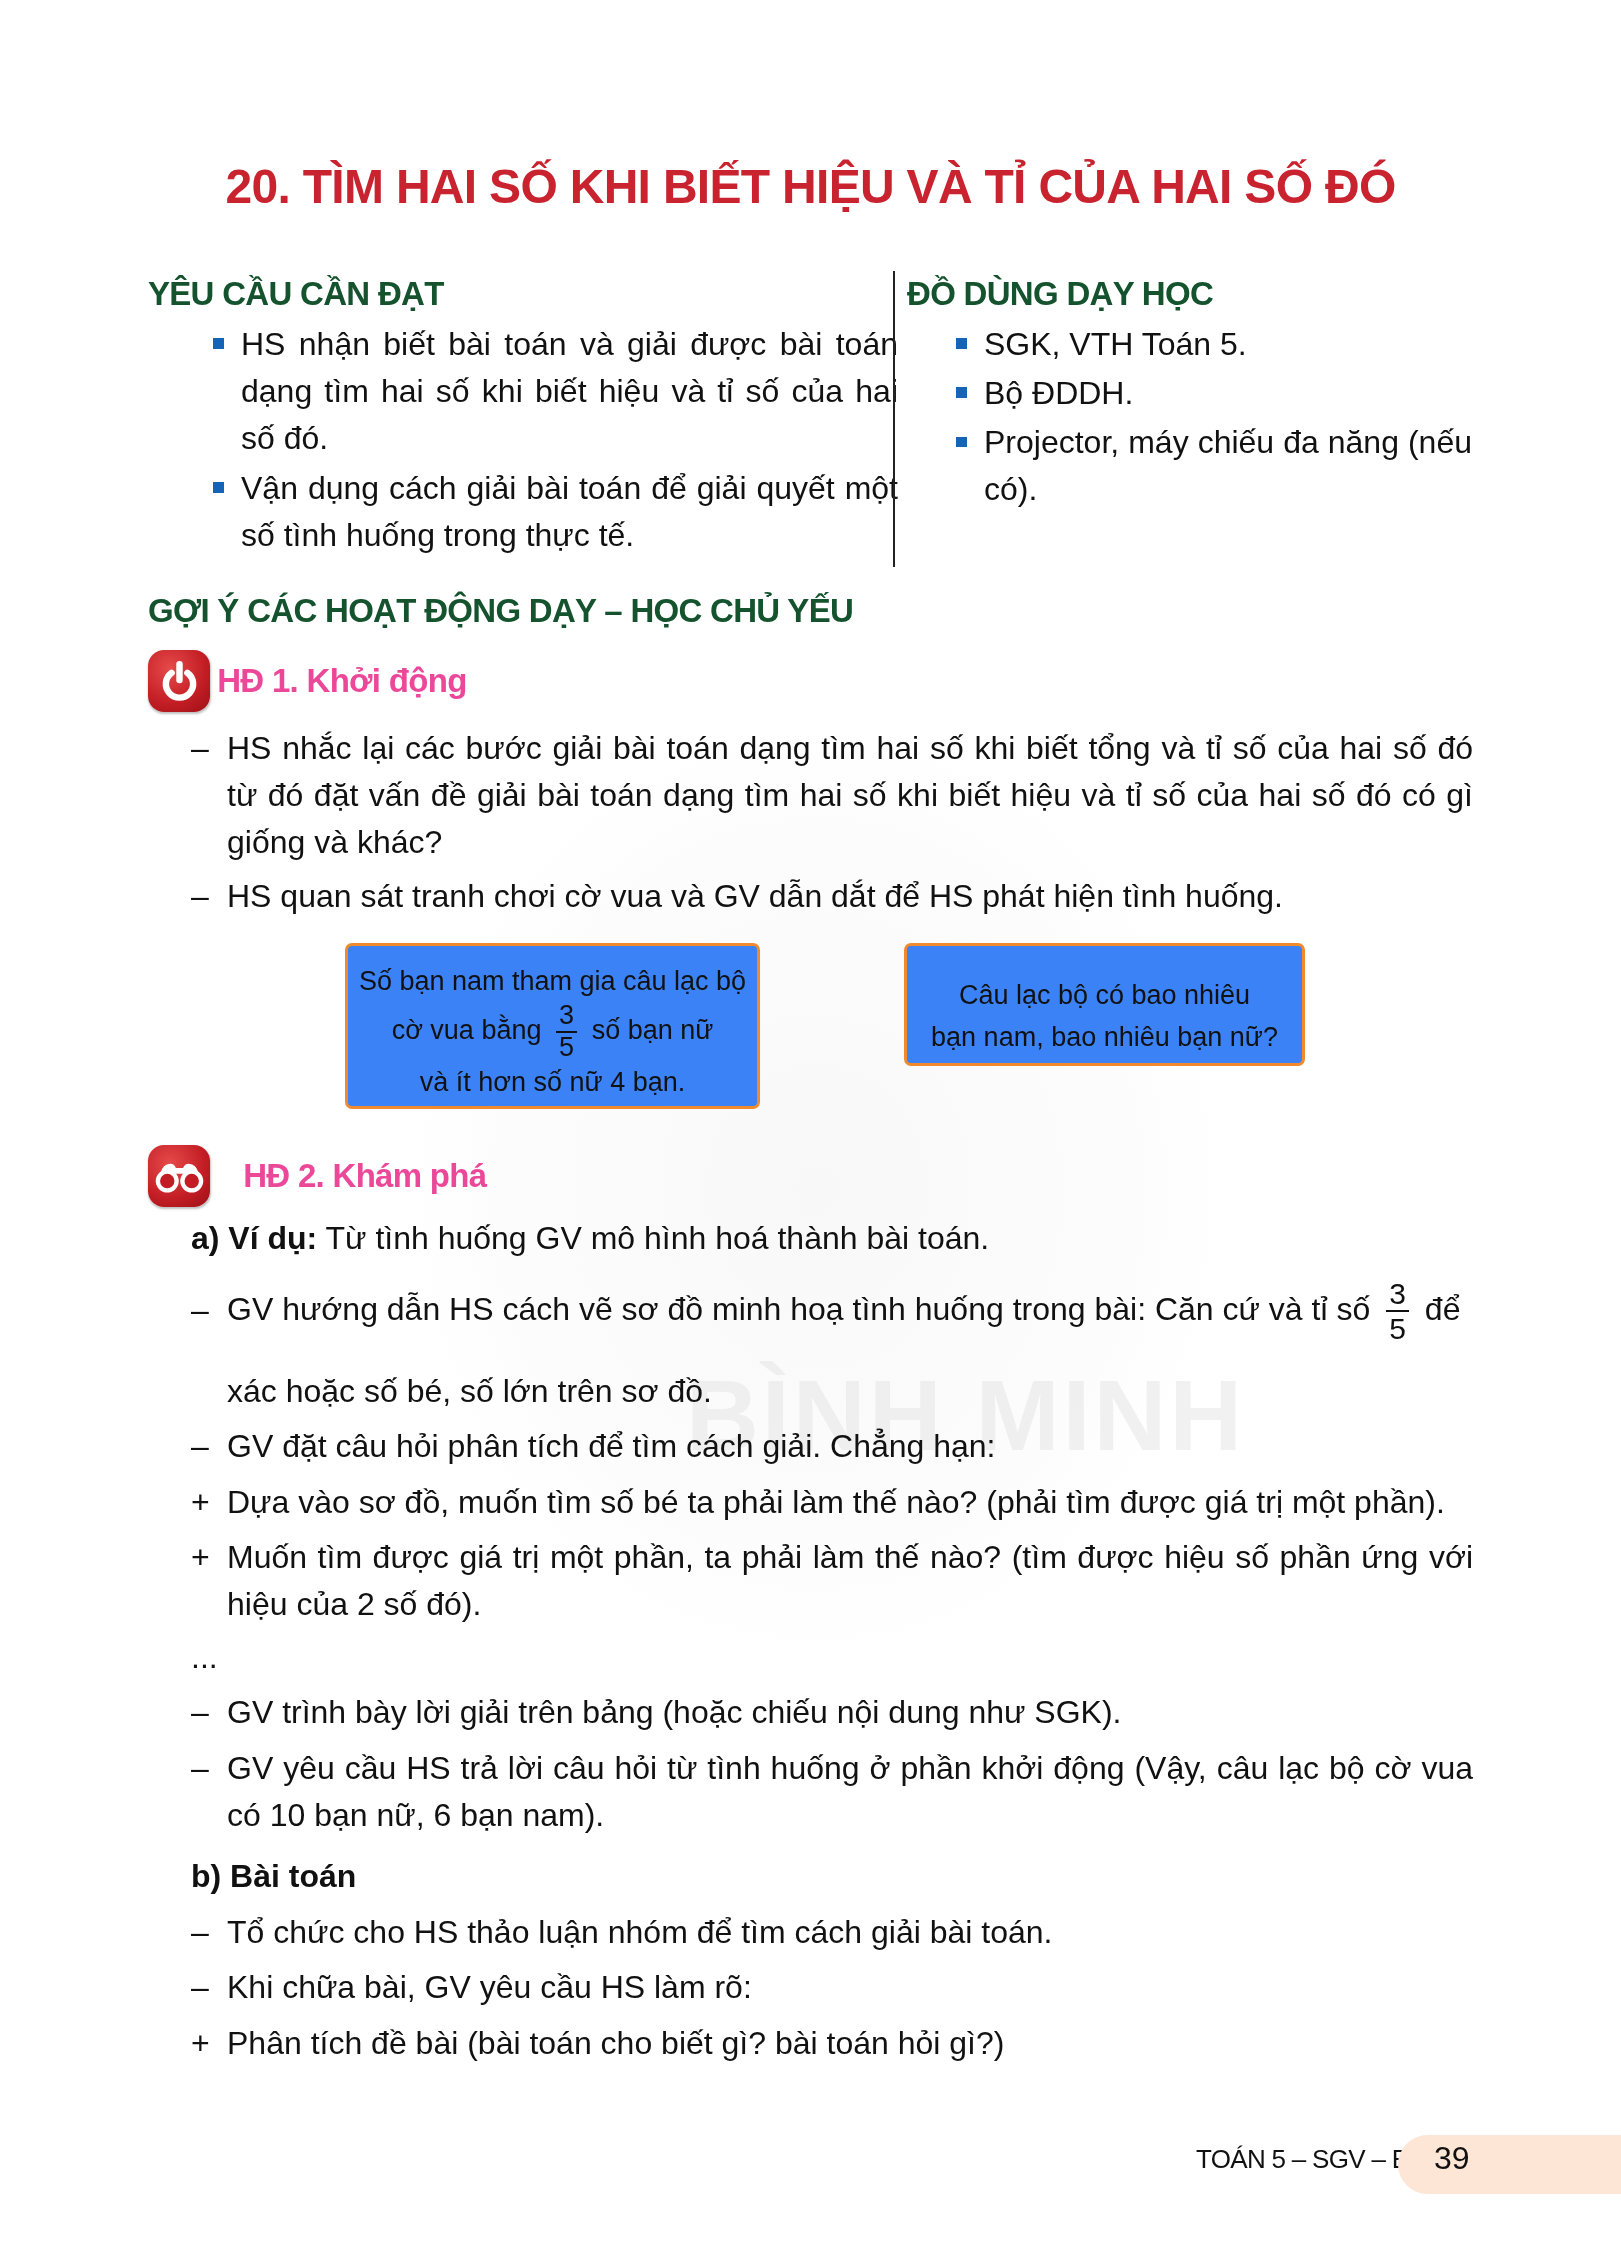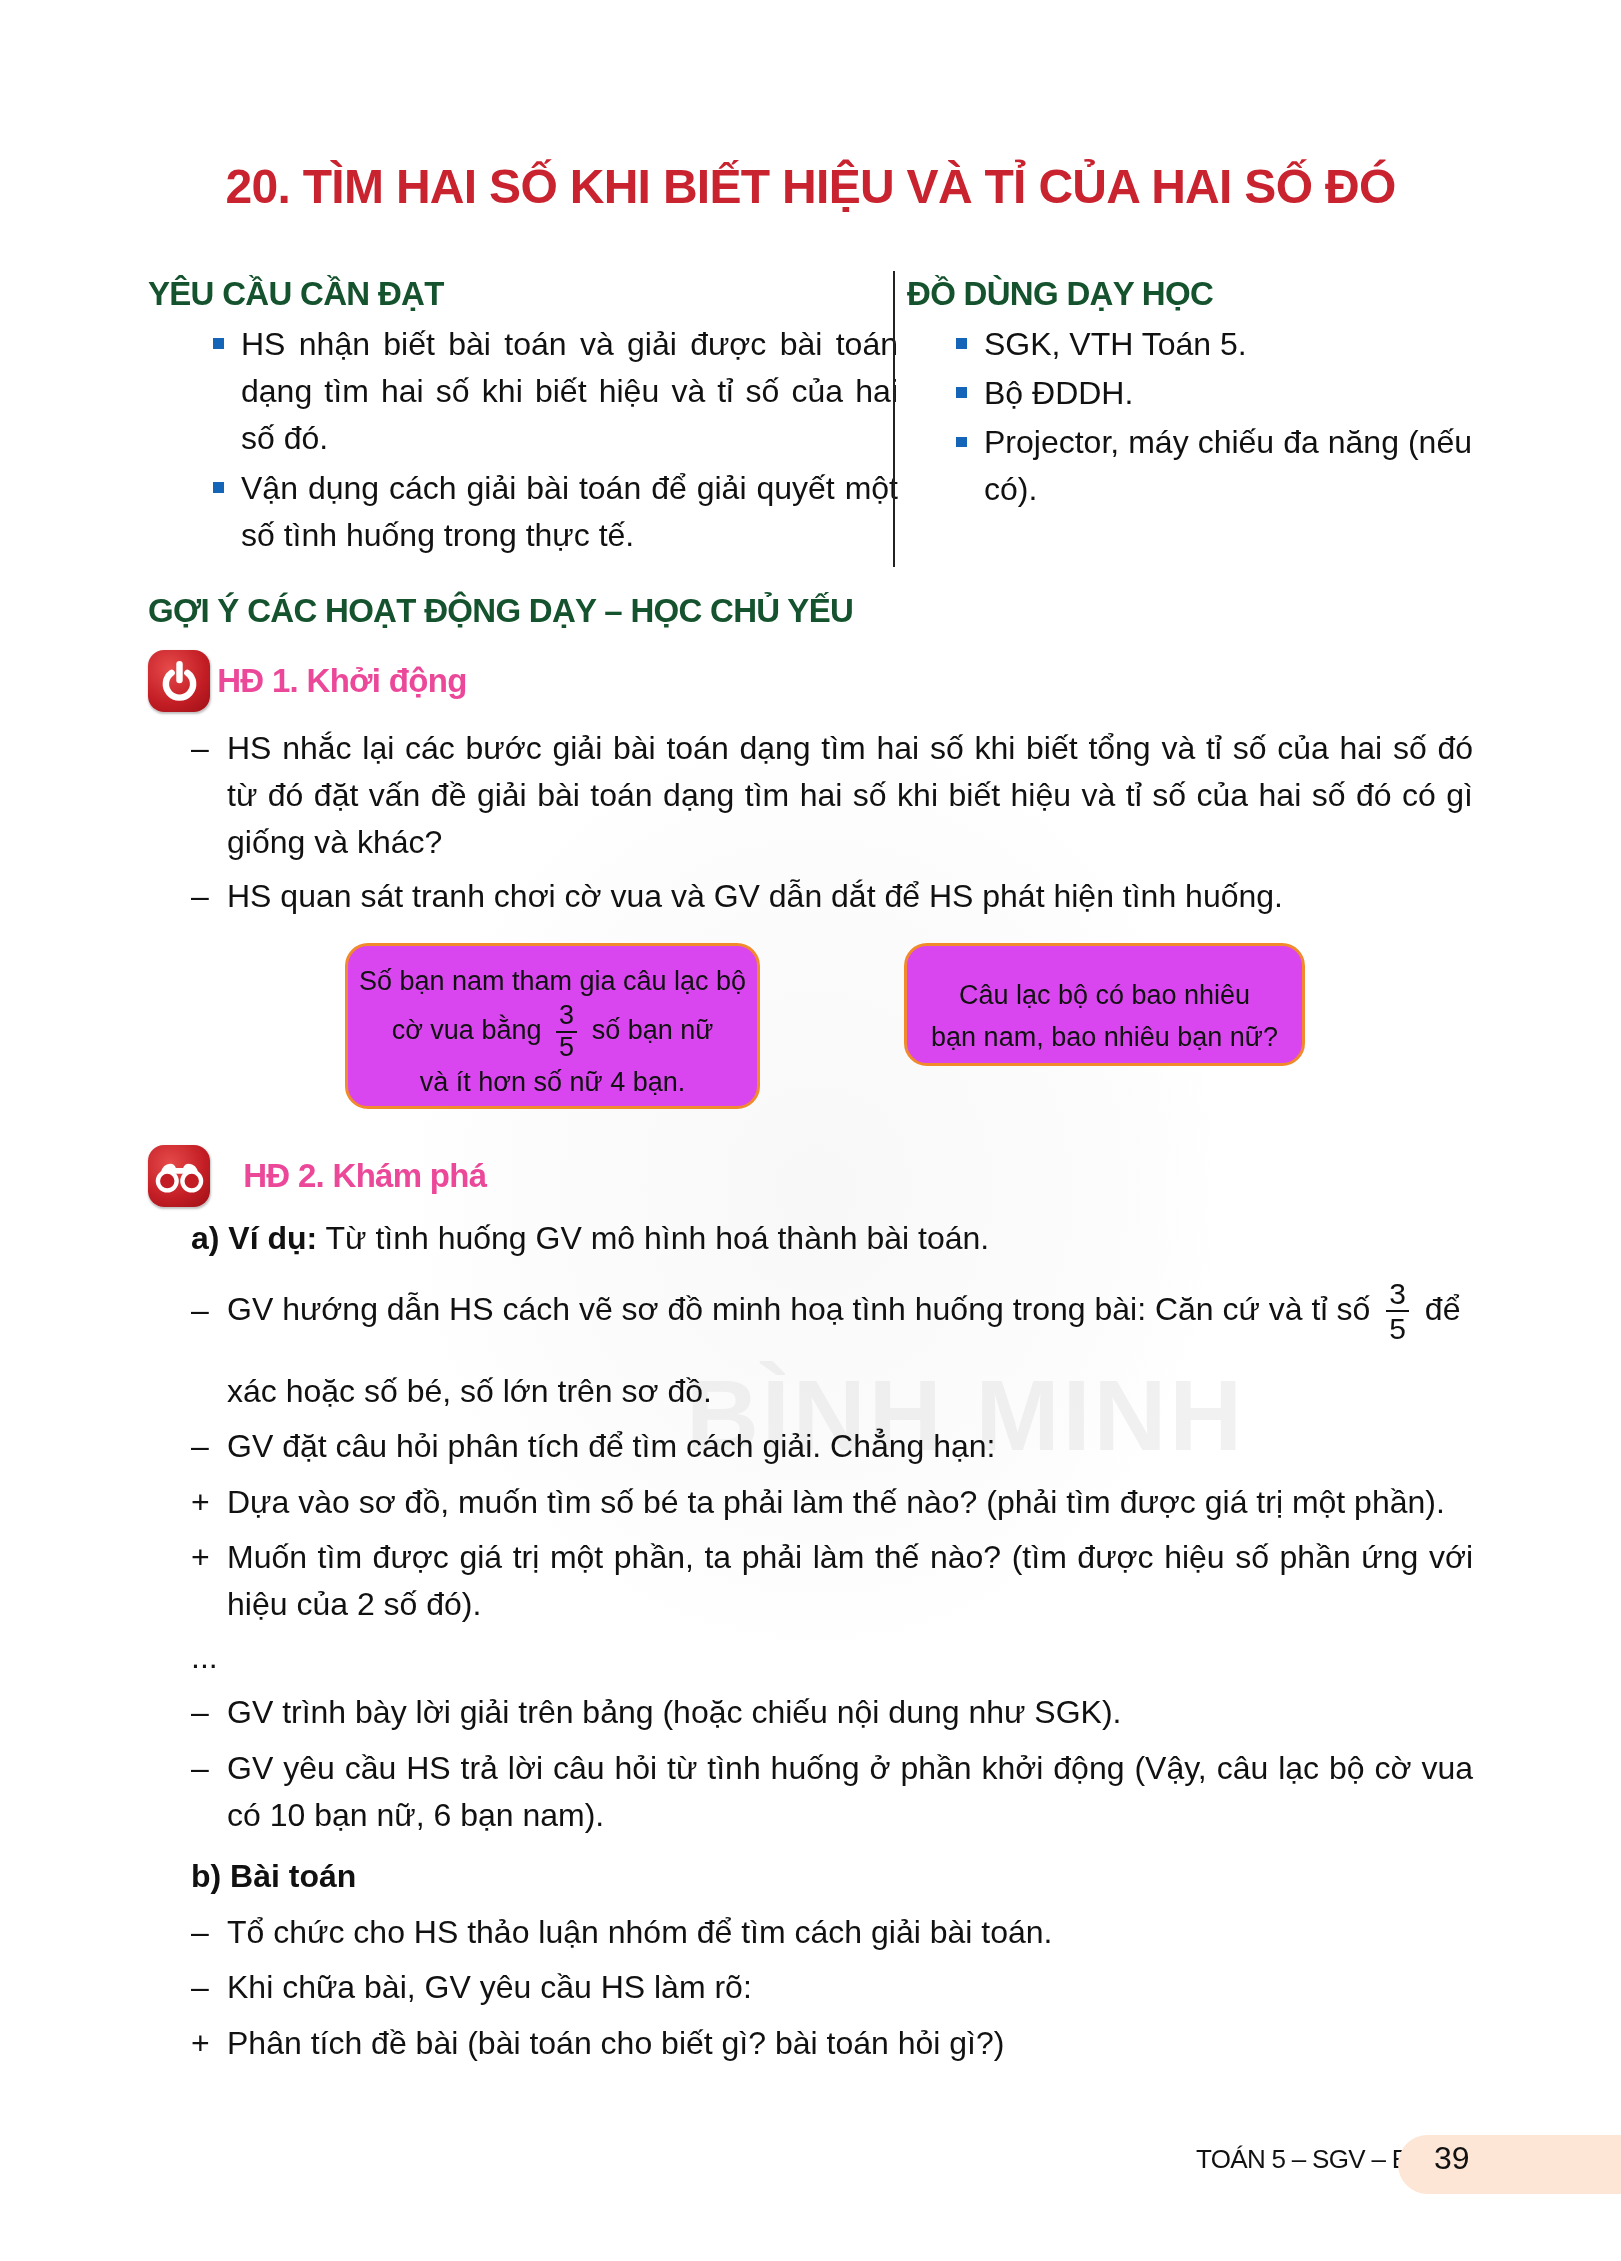--- a/index.html
+++ b/index.html
@@ -18,21 +18,21 @@
   .bullet-list li { position: relative; padding-left: 76px; text-align: justify; margin-bottom: 2.9px; }
   .sq { position: absolute; left: 48px; top: 17.3px; width: 10.8px; height: 10.8px; background: #1464b8; }
   .hd { position: absolute; left: 148px; display: flex; align-items: center; }
   .hd-icon { width: 62px; height: 62px; border-radius: 16px; background: radial-gradient(circle at 35% 30%, #e64a4a 0%, #c21d24 60%, #9c1016 100%);
              display: flex; align-items: center; justify-content: center; box-shadow: 0.7px 1.4px 2.2px rgba(0,0,0,0.25); }
   .hd-label { margin-left: 7.2px; color: #ec4899; font-size: 33px; font-weight: bold; letter-spacing: -0.7px; }
   .para { position: absolute; left: 191px; width: 1282px; font-size: 32px; line-height: 47px; }
   .para .mark { position: absolute; left: 0; width: 36px; }
   .para .txt { display: block; padding-left: 36px; text-align: justify; }
   .bold { font-weight: bold; }
-  .box { position: absolute; border: 3.6px solid #f08a2c; border-radius: 23px; background: #d946ef;
+  .box { position: absolute; border: 3.6px solid #f08a2c; border-radius: 7px; background: #3b82f6;
          font-size: 27px; line-height: 42px; text-align: center; box-sizing: border-box; }
   .frac { display: inline-block; vertical-align: middle; text-align: center; line-height: 1; margin: 0 7.2px; }
   .frac span { display: block; }
   .frac .num { border-bottom: 2.2px solid #111; padding: 0 2.9px 1.4px; }
   .frac .den { padding-top: 1.4px; }
   .footer-text { position: absolute; left: 1196px; top: 2144px; font-size: 26px; letter-spacing: -0.7px; color: #111; }
   .page-tab { position: absolute; left: 1398px; top: 2135px; width: 223px; height: 59px; background: #fde6d6;
               border-radius: 30px 0 0 30px; }
   .page-num { position: absolute; left: 1434px; top: 2140px; font-size: 32px; color: #111; }
 </style>

